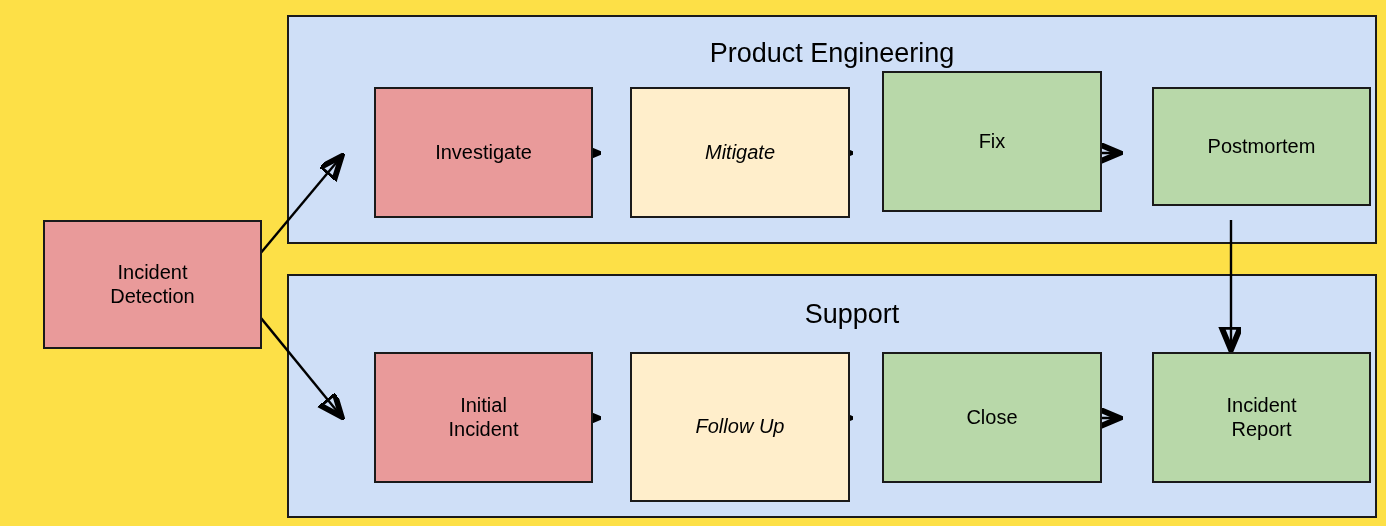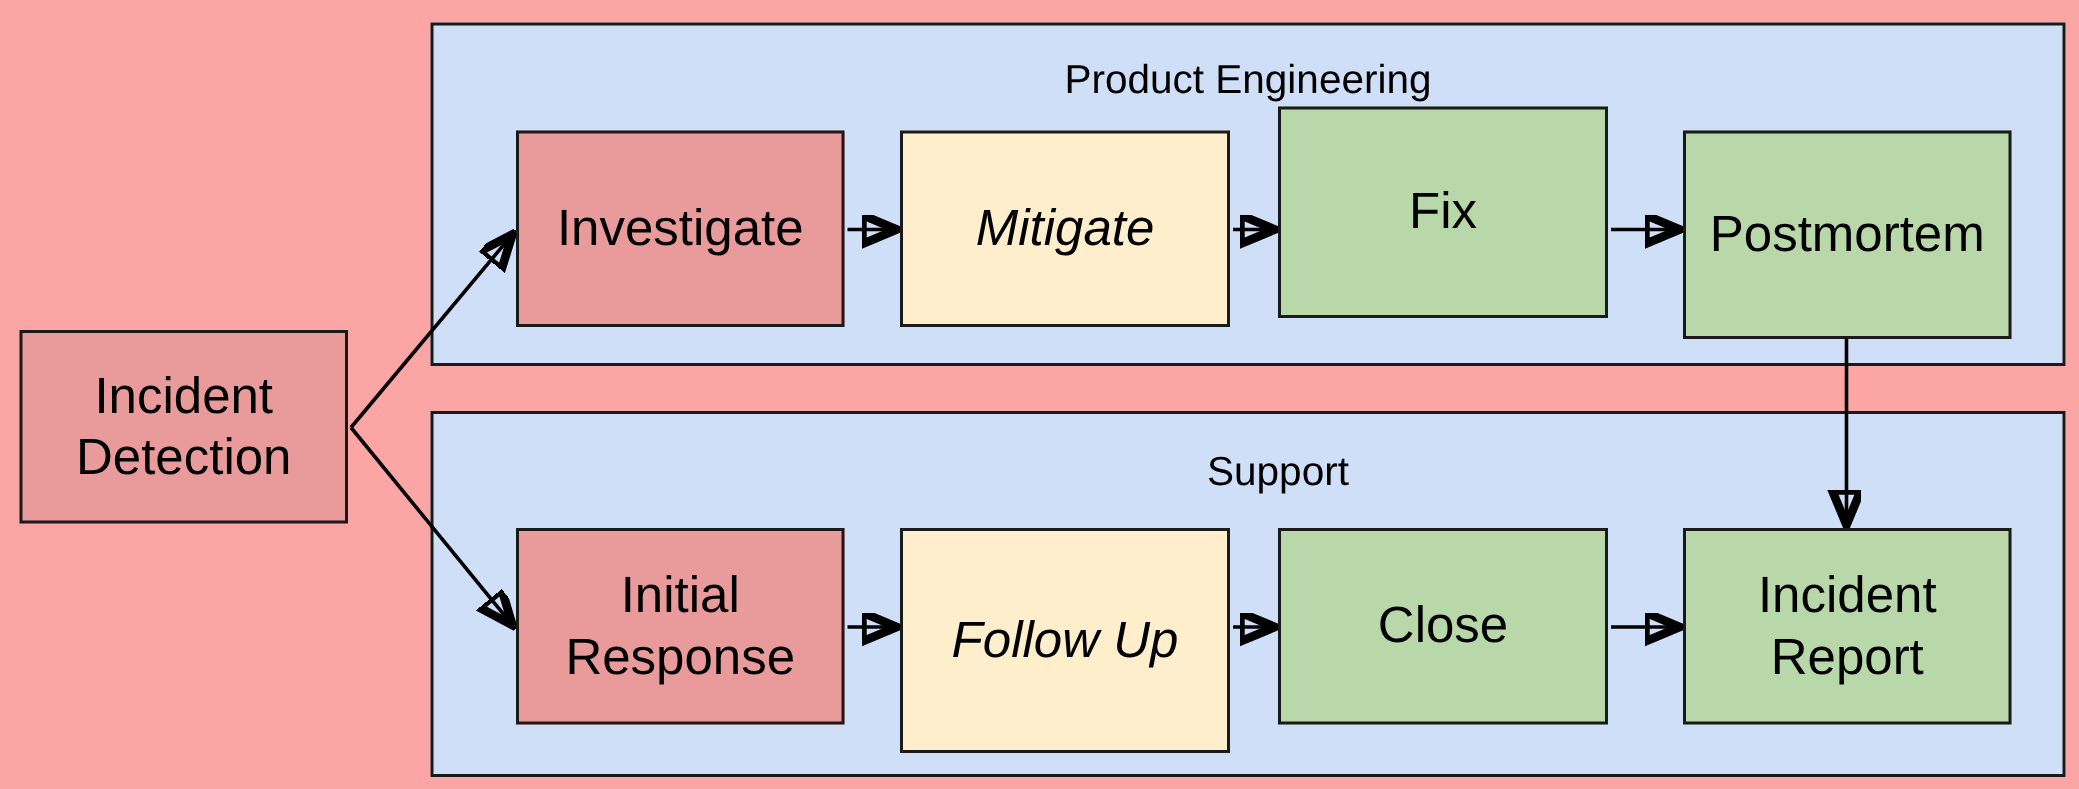--- a/index.html
+++ b/index.html
@@ -5,21 +5,21 @@
 <style>
   html, body {
     margin: 0;
     padding: 0;
     background: #ffffff;
   }
   #canvas {
     position: relative;
     width: 1386px;
     height: 526px;
-    background: #fca5a5;
+    background: #fde047;
     font-family: "Liberation Sans", sans-serif;
     overflow: hidden;
   }
   .swimlane {
     position: absolute;
     box-sizing: border-box;
     background: #cfdff7;
     border: 2px solid #1a1a1a;
   }
   .swimlane-title {
@@ -33,24 +33,25 @@
     white-space: nowrap;
   }
   .node {
     position: absolute;
     box-sizing: border-box;
     border: 2px solid #1a1a1a;
     display: flex;
     align-items: center;
     justify-content: center;
     text-align: center;
-    font-size: 34px;
+    font-size: 20px;
     color: #000000;
     line-height: 1.18;
     white-space: pre-line;
+    margin-left: 30px;
   }
   .node.red    { background: #e99a9a; }
   .node.yellow { background: #ffeecb; font-style: italic; }
   .node.green  { background: #b8d8a9; }
 
   svg.edges {
     position: absolute;
     left: 0;
     top: 0;
     width: 1386px;
@@ -101,24 +102,24 @@
 
   <div class="node red" style="left:13px; top:220px; width:219px; height:129px;">Incident
 Detection</div>
 
   <div class="node red" style="left:344px; top:87px; width:219px; height:131px;">Investigate</div>
 
   <div class="node yellow" style="left:600px; top:87px; width:220px; height:131px;">Mitigate</div>
 
   <div class="node green" style="left:852px; top:71px; width:220px; height:141px;">Fix</div>
 
-  <div class="node green" style="left:1122px; top:87px; width:219px; height:139px;">Postmortem</div>
+  <div class="node green" style="left:1122px; top:87px; width:219px; height:119px;">Postmortem</div>
 
   <div class="node red" style="left:344px; top:352px; width:219px; height:131px;">Initial
-Response</div>
+Incident</div>
 
   <div class="node yellow" style="left:600px; top:352px; width:220px; height:150px;">Follow Up</div>
 
   <div class="node green" style="left:852px; top:352px; width:220px; height:131px;">Close</div>
 
   <div class="node green" style="left:1122px; top:352px; width:219px; height:131px;">Incident
 Report</div>
 
 </div>
 

